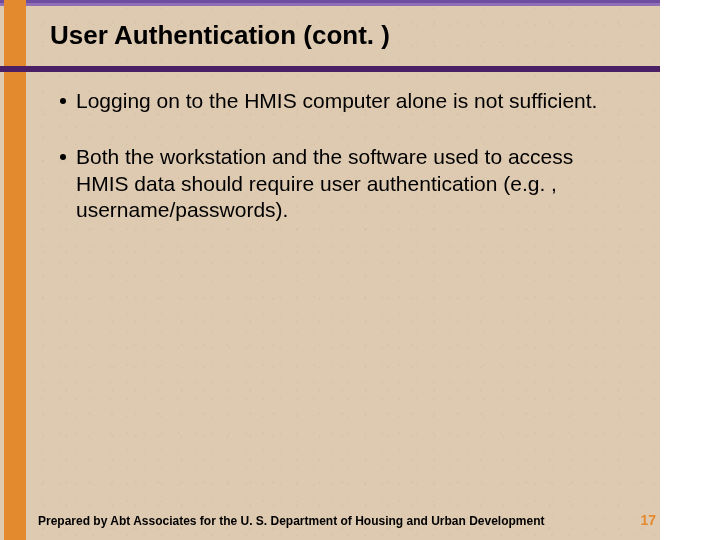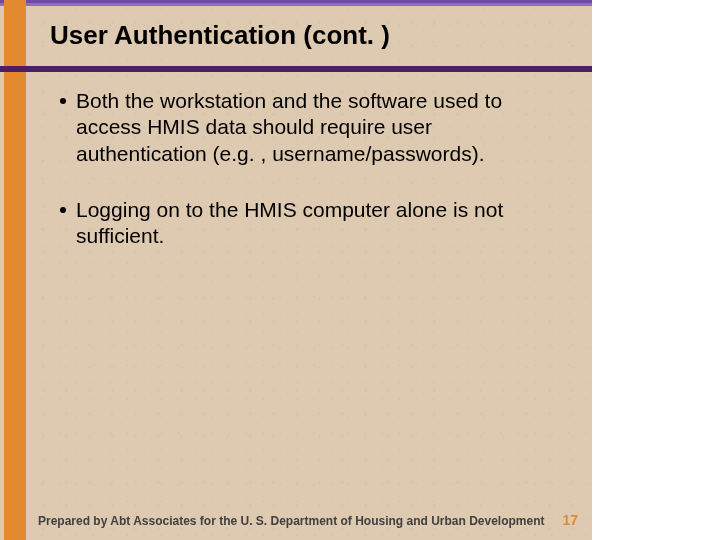--- a/index.html
+++ b/index.html
@@ -5,21 +5,21 @@
   html, body {
     margin: 0;
     padding: 0;
     width: 720px;
     height: 540px;
     overflow: hidden;
     font-family: Arial, Helvetica, sans-serif;
   }
   .slide {
     position: relative;
-    width: 592px;
+    width: 660px;
     height: 540px;
     background: #decab1;
     box-sizing: border-box;
   }
   
   .slide::after {
     content: "";
     position: absolute;
     inset: 0;
     background:
@@ -89,51 +89,51 @@
   }
   .bullet-text {
     color: #000;
     font-size: 21px;
     line-height: 1.25;
   }
   .footer {
     position: absolute;
     bottom: 12px;
     left: 38px;
-    color: #404040;
+    color: #000000;
     font-size: 12px;
     font-weight: bold;
     z-index: 3;
   }
   .page-number {
     position: absolute;
     bottom: 12px;
-    right: 14px;
+    right: 4px;
     color: #e48a2e;
     font-size: 14px;
     font-weight: bold;
     z-index: 3;
   }
 </style>
 </head>
 <body>
 
 <div class="slide">
   <div class="top-stripe"></div>
   <div class="side-bar"></div>
 
   <div class="title">User Authentication (cont. )</div>
   <div class="accent-line"></div>
 
   <div class="content">
     <div class="bullet-row">
       <div class="bullet-dot"></div>
-      <div class="bullet-text">Both the workstation and the software used to access HMIS data should require user authentication (e.g. , username/passwords).</div>
+      <div class="bullet-text">Logging on to the HMIS computer alone is not sufficient.</div>
     </div>
     <div class="bullet-row">
       <div class="bullet-dot"></div>
-      <div class="bullet-text">Logging on to the HMIS computer alone is not sufficient.</div>
+      <div class="bullet-text">Both the workstation and the software used to access HMIS data should require user authentication (e.g. , username/passwords).</div>
     </div>
   </div>
 
   <div class="footer">Prepared by Abt Associates for the U. S. Department of Housing and Urban Development</div>
   <div class="page-number">17</div>
 </div>
 
 </body></html>

